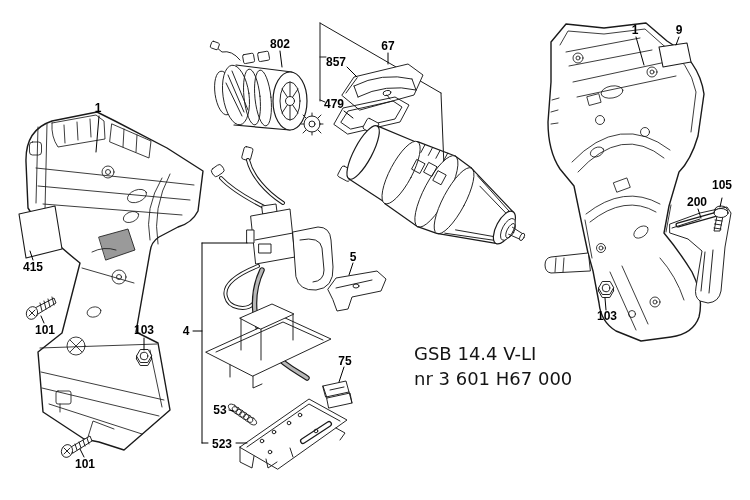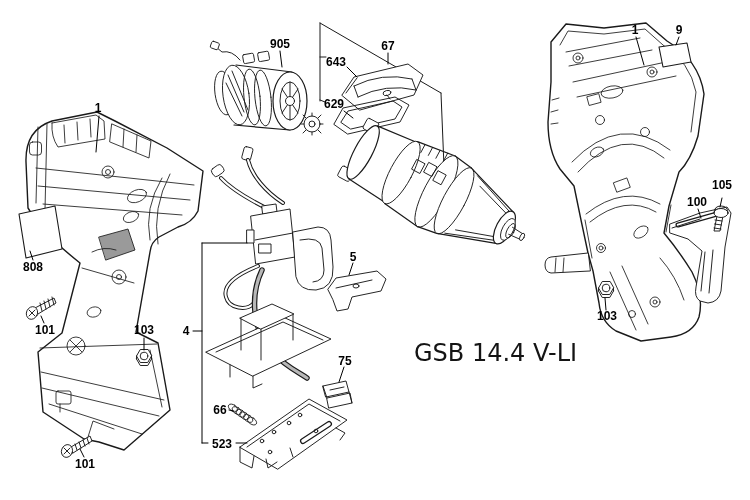--- a/index.html
+++ b/index.html
@@ -3,21 +3,21 @@
 <meta charset="utf-8">
 <style>
   html,body{margin:0;padding:0;background:#fff;}
   .stage{position:relative;width:750px;height:500px;background:#ffffff;overflow:hidden;
          font-family:"Liberation Sans",sans-serif;}
   .stage svg{position:absolute;left:0;top:0;}
   .art *{vector-effect:non-scaling-stroke;}
   .plabel{position:absolute;transform:translate(-50%,-50%);font-family:"Liberation Sans",sans-serif;
           font-weight:bold;font-size:12px;color:#000;white-space:nowrap;line-height:1;}
   .title-block{position:absolute;left:414px;top:341px;color:#141414;
-               font-family:"DejaVu Sans","Liberation Sans",sans-serif;font-size:24px;line-height:25px;}
+               font-family:"DejaVu Sans","Liberation Sans",sans-serif;font-size:18px;line-height:25px;}
 </style>
 </head>
 <body>
 
 <div class="stage">
 
 <svg width="750" height="500" viewBox="0 0 750 500">
   <defs>
     <g id="nut-shape">
       <polygon points="7.5,0 3.75,6.5 -3.75,6.5 -7.5,0 -3.75,-6.5 3.75,-6.5" fill="#fff"></polygon>
@@ -278,36 +278,37 @@
       <path d="M636,37 L644,65"></path>
       <path d="M679,37 L676,45"></path>
       <path d="M698,209 L701,218"></path>
       <path d="M722,198 L720,207"></path>
       <path d="M606,310 L605,298"></path>
     </g>
   </g>
 </svg>
 
 <div class="plabel" style="left:98px;top:108px">1</div>
-<div class="plabel" style="left:33px;top:267px">808</div>
+<div class="plabel" style="left:33px;top:267px">415</div>
 <div class="plabel" style="left:45px;top:330px">101</div>
 <div class="plabel" style="left:144px;top:330px">103</div>
 <div class="plabel" style="left:85px;top:464px">101</div>
 <div class="plabel" style="left:186px;top:331px">4</div>
-<div class="plabel" style="left:280px;top:44px">905</div>
+<div class="plabel" style="left:280px;top:44px">802</div>
 <div class="plabel" style="left:388px;top:46px">67</div>
-<div class="plabel" style="left:336px;top:62px">643</div>
-<div class="plabel" style="left:334px;top:104px">629</div>
+<div class="plabel" style="left:336px;top:62px">857</div>
+<div class="plabel" style="left:334px;top:104px">479</div>
 <div class="plabel" style="left:353px;top:257px">5</div>
 <div class="plabel" style="left:345px;top:361px">75</div>
-<div class="plabel" style="left:220px;top:410px">66</div>
+<div class="plabel" style="left:220px;top:410px">53</div>
 <div class="plabel" style="left:222px;top:444px">523</div>
 <div class="plabel" style="left:635px;top:30px">1</div>
 <div class="plabel" style="left:679px;top:30px">9</div>
-<div class="plabel" style="left:697px;top:202px">100</div>
+<div class="plabel" style="left:697px;top:202px">200</div>
 <div class="plabel" style="left:722px;top:185px">105</div>
 <div class="plabel" style="left:607px;top:316px">103</div>
 
 <div class="title-block">
   <div>GSB 14.4 V-LI</div>
+  <div>nr 3 601 H67 000</div>
 </div>
 
 </div>
 
 </body></html>

